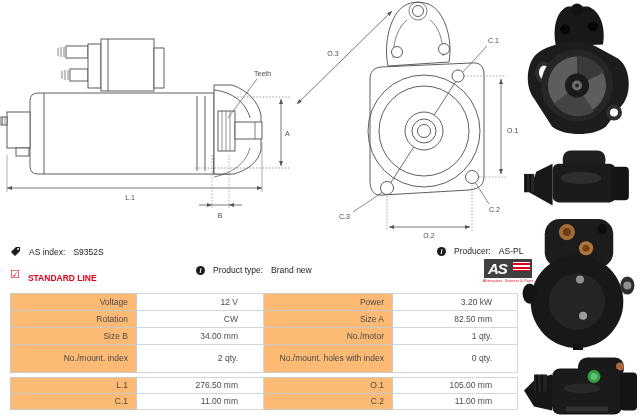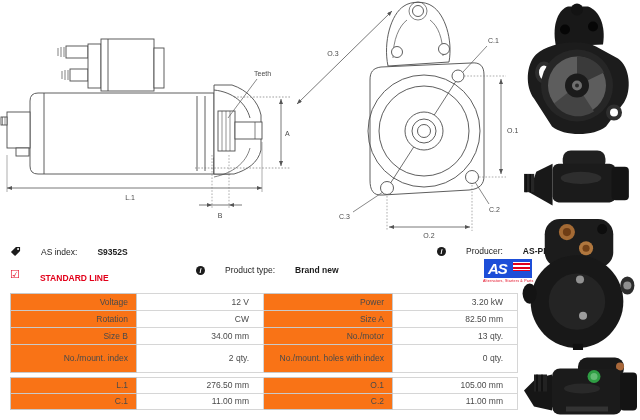--- a/index.html
+++ b/index.html
@@ -1,43 +1,43 @@
 <!DOCTYPE html>
 <html><head>
 <meta charset="utf-8">
 <style>
   html,body{margin:0;padding:0;background:#fff;}
   .stage{position:relative;width:640px;height:420px;background:#fff;overflow:hidden;
          font-family:"Liberation Sans",sans-serif;color:#222;}
   svg text{font-family:"Liberation Sans",sans-serif;fill:#4a4a4a;}
   .abs{position:absolute;}
   
-  .hitem{position:absolute;display:flex;align-items:center;gap:20px;font-size:8.5px;
+  .hitem{position:absolute;display:flex;align-items:center;gap:8px;font-size:8.5px;
          white-space:nowrap;color:#1c1c1c;}
-  .hitem b{font-weight:bold;}
+  .hitem b{font-weight:normal;}
   .tagicon{display:inline-block;width:11px;height:11px;}
   .infoicon{display:inline-flex;width:9px;height:9px;border-radius:50%;background:#1c1c1c;
             color:#fff;font-size:7px;font-weight:bold;align-items:center;justify-content:center;
             font-style:italic;flex:0 0 auto;}
   .chk{color:#e2001a;font-size:11px;line-height:10px;}
   .stdline{color:#e2001a;font-weight:bold;margin-top:8px;}
   
   .logo{position:absolute;left:483px;top:259px;width:50px;text-align:center;}
-  .logobox{position:relative;width:48px;height:19px;background:#1d4ed8;margin:0 auto;overflow:hidden;}
+  .logobox{position:relative;width:48px;height:19px;background:#404040;margin:0 auto;overflow:hidden;}
   .logobox .as{position:absolute;left:4px;top:0px;color:#fff;font-weight:bold;font-style:italic;
                font-size:15px;line-height:19px;letter-spacing:-1px;}
   .logobox .stripes{position:absolute;right:2px;top:3px;width:17px;height:9px;
     background:repeating-linear-gradient(to bottom,#fff 0 1.5px,#e2001a 1.5px 3.5px);}
   .logotag{margin-top:1px;font-size:3.6px;color:#e2001a;letter-spacing:.2px;white-space:nowrap;}
   
   table.spec{position:absolute;left:10px;border-collapse:collapse;table-layout:fixed;width:507px;}
   table.spec td{border:1px solid #c9c9c9;font-size:8.5px;color:#4a4a4a;text-align:right;
                 padding:1px 8px 1px 2px;line-height:1.25;}
-  table.spec td.lab{background:#f97316;}
-  table.spec td.val{background:#fff;border-color:#d6d6d6;padding-right:14px;}
+  table.spec td.lab{background:#fdba74;}
+  table.spec td.val{background:#fff;border-color:#d6d6d6;padding-right:25px;}
   table.t1{top:293px;}
   table.t2{top:377px;}
   table.t1 tr{height:17px;}
   table.t1 tr.tall{height:28px;}
   table.t2 tr{height:16px;}
   .photos{position:absolute;left:522px;top:2px;width:118px;}
 </style>
 </head>
 <body>
 
@@ -278,21 +278,21 @@
     <tr>
       <td class="lab">Rotation</td>
       <td class="val">CW</td>
       <td class="lab">Size A</td>
       <td class="val">82.50 mm</td>
     </tr>
     <tr>
       <td class="lab">Size B</td>
       <td class="val">34.00 mm</td>
       <td class="lab">No./motor</td>
-      <td class="val">13 qty.</td>
+      <td class="val">1 qty.</td>
     </tr>
     <tr class="tall">
       <td class="lab">No./mount. index</td>
       <td class="val">2 qty.</td>
       <td class="lab">No./mount. holes with index</td>
       <td class="val">0 qty.</td>
     </tr>
   </tbody>
     </table>
 

